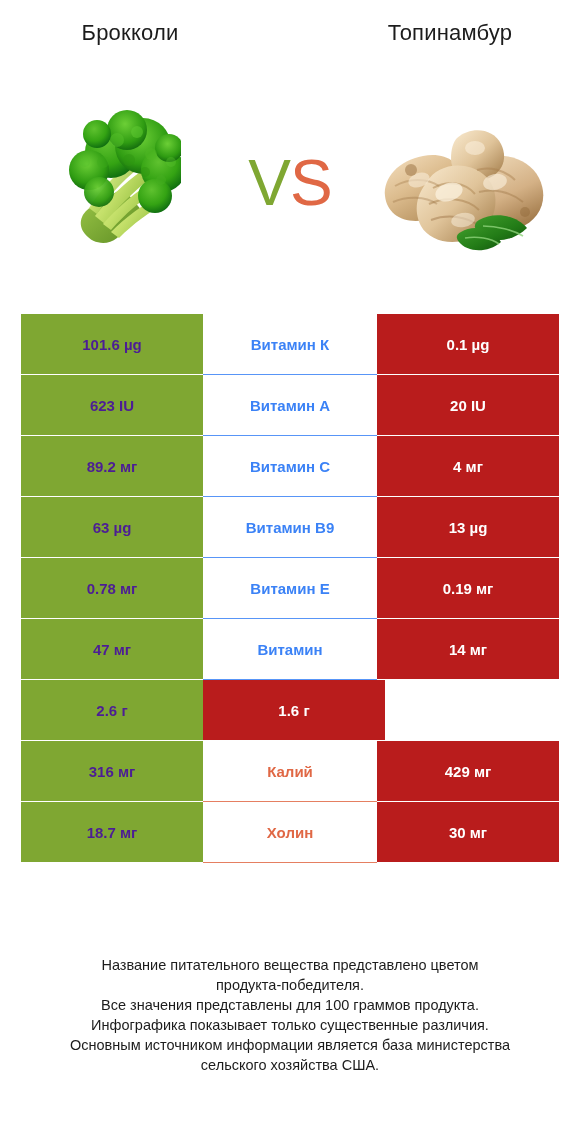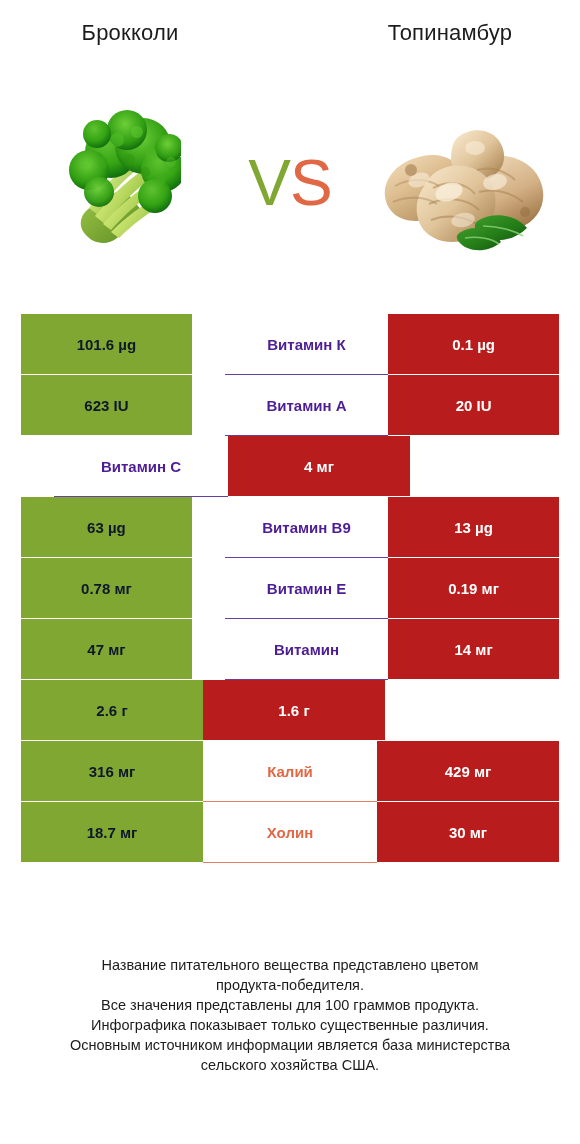--- a/index.html
+++ b/index.html
@@ -104,35 +104,35 @@
     align-items: center;
     justify-content: center;
     font-size: 15px;
     font-weight: 700;
     box-sizing: border-box;
     height: 60px;
   }
   .cell-left {
     width: 182px;
     background: #7FA732;
-    color: #0f172a;
+    color: #4c1d95;
   }
   .cell-right {
     width: 182px;
     background: #b91c1c;
     color: #ffffff;
   }
   .cell-mid {
     width: 174px;
     background: #ffffff;
     font-size: 15px;
     font-weight: 700;
     position: relative;
   }
-  .cell-mid.win-left  { color: #4c1d95; margin-left: 33px; }
+  .cell-mid.win-left  { color: #3b82f6; }
   .cell-mid.win-right { color: #E06845; }
 
   
   .cell-mid::after {
     content: "";
     position: absolute;
     left: 0;
     right: 0;
     bottom: -1px;
     height: 1px;
@@ -293,20 +293,21 @@
       <div class="cell cell-left">101.6 µg</div>
       <div class="cell cell-mid win-left">Витамин К</div>
       <div class="cell cell-right">0.1 µg</div>
     </div>
     <div class="row">
       <div class="cell cell-left">623 IU</div>
       <div class="cell cell-mid win-left">Витамин A</div>
       <div class="cell cell-right">20 IU</div>
     </div>
     <div class="row">
+      <div class="cell cell-left">89.2 мг</div>
       <div class="cell cell-mid win-left">Витамин C</div>
       <div class="cell cell-right">4 мг</div>
     </div>
     <div class="row">
       <div class="cell cell-left">63 µg</div>
       <div class="cell cell-mid win-left">Витамин B9</div>
       <div class="cell cell-right">13 µg</div>
     </div>
     <div class="row">
       <div class="cell cell-left">0.78 мг</div>

